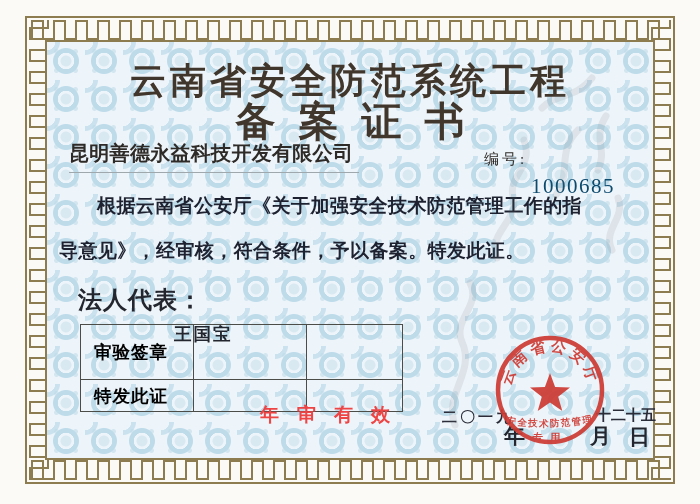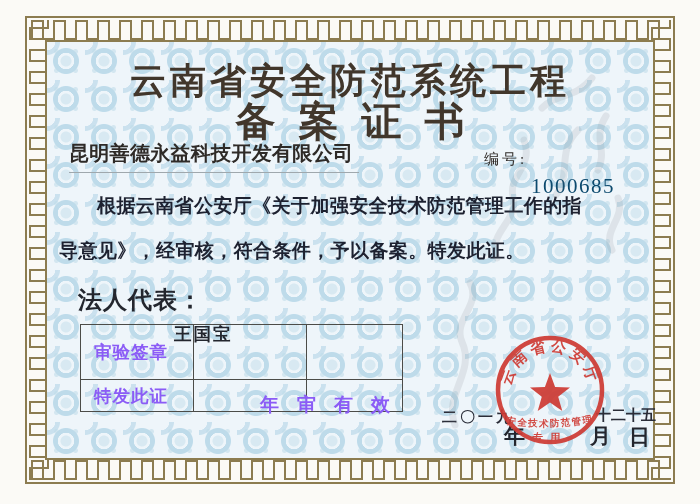--- a/index.html
+++ b/index.html
@@ -61,22 +61,22 @@
   .body2{left:59px;top:238px;}
   .rep-label{left:78px;top:284px;font-size:24px;font-weight:bold;color:#23262e;letter-spacing:1px;}
   .rep-name{left:174px;top:278px;font-size:17.5px;font-weight:bold;color:#23262e;letter-spacing:2px;margin-top:44px;}
   .cert-table{left:80px;top:324px;width:321px;height:86px;
     display:grid;grid-template-columns:113px 113px 1fr;grid-template-rows:55px 1fr;
     border:1.5px solid #4c4c48;}
   .cert-table .cell{border-right:1.5px solid #4c4c48;border-bottom:1.5px solid #4c4c48;}
   .cert-table .cell:nth-child(3n){border-right:none;}
   .cert-table .cell:nth-child(n+4){border-bottom:none;}
   .cert-table .lbl{display:flex;align-items:center;padding-left:13px;
-    font-size:17.5px;font-weight:bold;color:#8b5cf6;letter-spacing:1px;}
-  .annual{left:260px;top:392px;font-size:19px;font-weight:bold;color:#8b5cf6;letter-spacing:18px;}
+    font-size:17.5px;font-weight:bold;color:#000000;letter-spacing:1px;}
+  .annual{left:260px;top:402px;font-size:19px;font-weight:bold;color:#ef4444;letter-spacing:18px;}
   .d-num{font-size:15px;color:#2a2d38;font-weight:bold;}
   .d-year{left:442px;top:408px;letter-spacing:3px;}
   .d-md{left:596px;top:406px;white-space:nowrap;}
   .d-unit{font-size:21px;font-weight:bold;color:#23262e;}
   .d-u1{left:504px;top:422px;}
   .d-u2{left:590px;top:422px;}
   .d-u3{left:629px;top:423px;}
   .seal{left:489px;top:331px;width:122px;height:122px;opacity:.92;z-index:5;}
   .watermark{left:0;top:0;width:700px;height:504px;z-index:8;pointer-events:none;opacity:.13;}
 </style>

